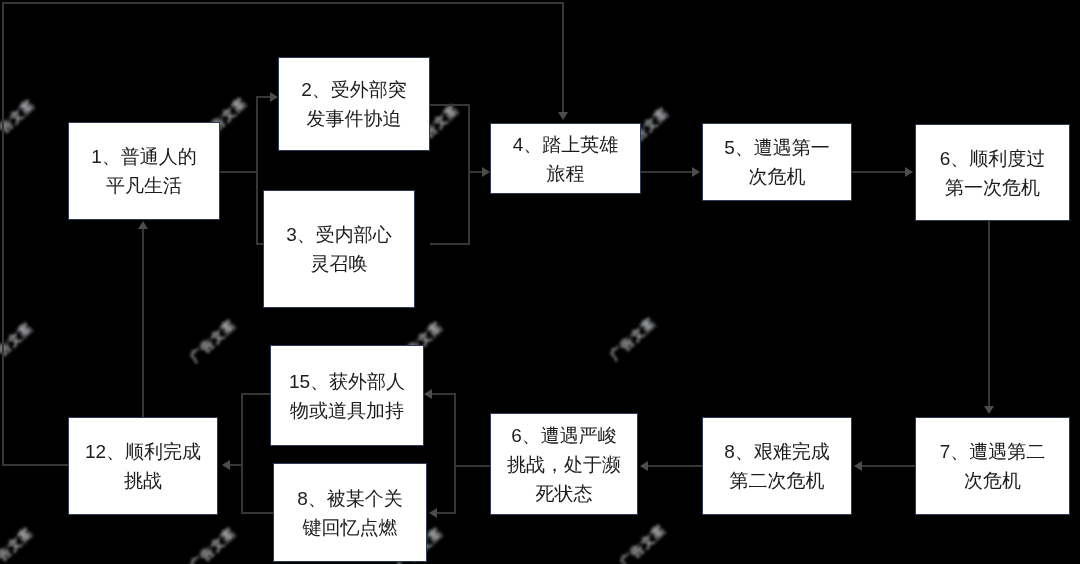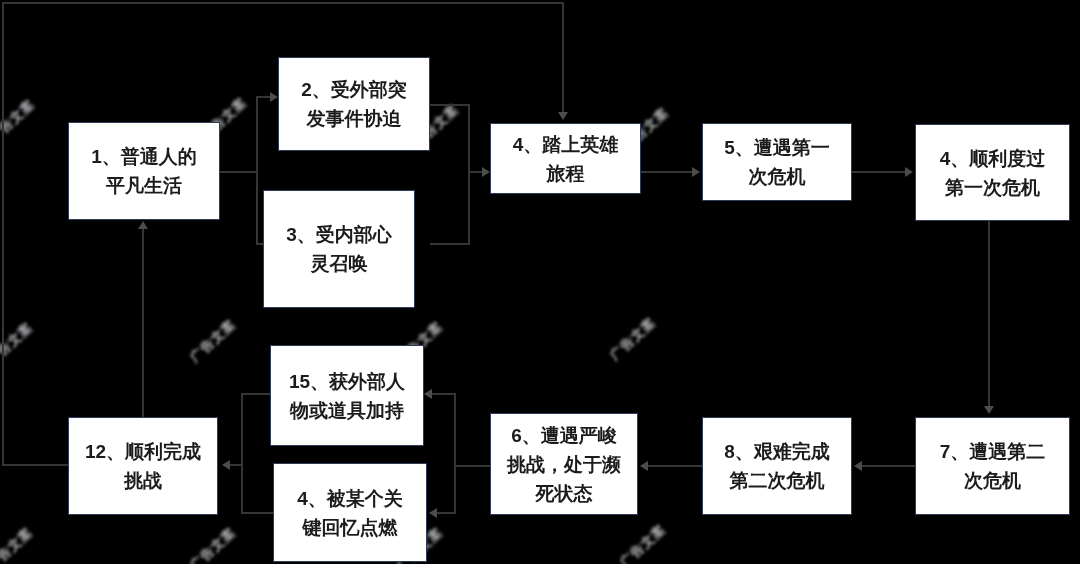--- a/index.html
+++ b/index.html
@@ -23,21 +23,21 @@
     border:1.5px solid var(--node-border);
     box-sizing:border-box;
     display:flex;align-items:center;justify-content:center;
     z-index:3;
   }
   .node span{
     display:block;
     white-space:pre-line;
     text-align:center;
     font-size:19px;line-height:29px;
-    font-weight:700;
+    font-weight:400;
     color:var(--text);
   }
   .seg{position:absolute;background:var(--line);z-index:2;}
   .seg.h{height:2px;}
   .seg.v{width:2px;}
   .ar{position:absolute;width:0;height:0;z-index:2;}
   .ar-r{border-top:5px solid transparent;border-bottom:5px solid transparent;border-left:8px solid var(--arrow);}
   .ar-l{border-top:5px solid transparent;border-bottom:5px solid transparent;border-right:8px solid var(--arrow);}
   .ar-d{border-left:5px solid transparent;border-right:5px solid transparent;border-top:8px solid var(--arrow);}
   .ar-u{border-left:5px solid transparent;border-right:5px solid transparent;border-bottom:8px solid var(--arrow);}
@@ -156,42 +156,42 @@
     </div>
   <div class="node" style="left:490px;top:123px;width:151px;height:71px">
       <span>4、踏上英雄
 旅程</span>
     </div>
   <div class="node" style="left:702px;top:123px;width:150px;height:78px">
       <span>5、遭遇第一
 次危机</span>
     </div>
   <div class="node" style="left:915px;top:124px;width:155px;height:97px">
-      <span>4、顺利度过
+      <span>6、顺利度过
 第一次危机</span>
     </div>
   <div class="node" style="left:915px;top:417px;width:155px;height:98px">
       <span>7、遭遇第二
 次危机</span>
     </div>
   <div class="node" style="left:702px;top:417px;width:150px;height:98px">
       <span>8、艰难完成
 第二次危机</span>
     </div>
   <div class="node" style="left:490px;top:413px;width:148px;height:102px">
       <span>6、遭遇严峻
 挑战，处于濒
 死状态</span>
     </div>
   <div class="node" style="left:270px;top:345px;width:154px;height:101px">
       <span>15、获外部人
 物或道具加持</span>
     </div>
   <div class="node" style="left:273px;top:463px;width:154px;height:99px">
-      <span>4、被某个关
+      <span>8、被某个关
 键回忆点燃</span>
     </div>
   <div class="node" style="left:68px;top:417px;width:150px;height:98px">
       <span>12、顺利完成
 挑战</span>
     </div>
 
 </div>
 
 </body></html>

